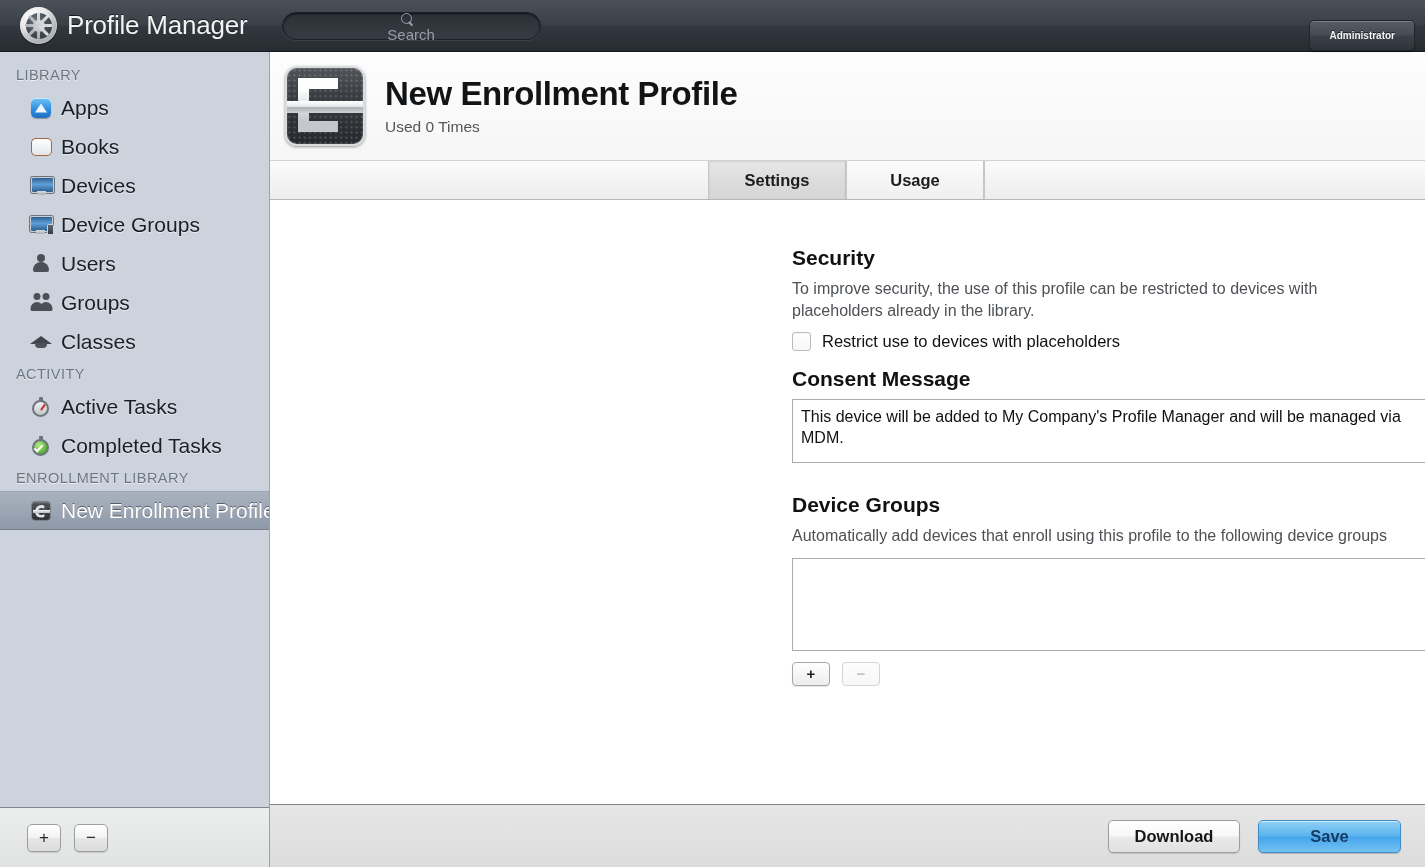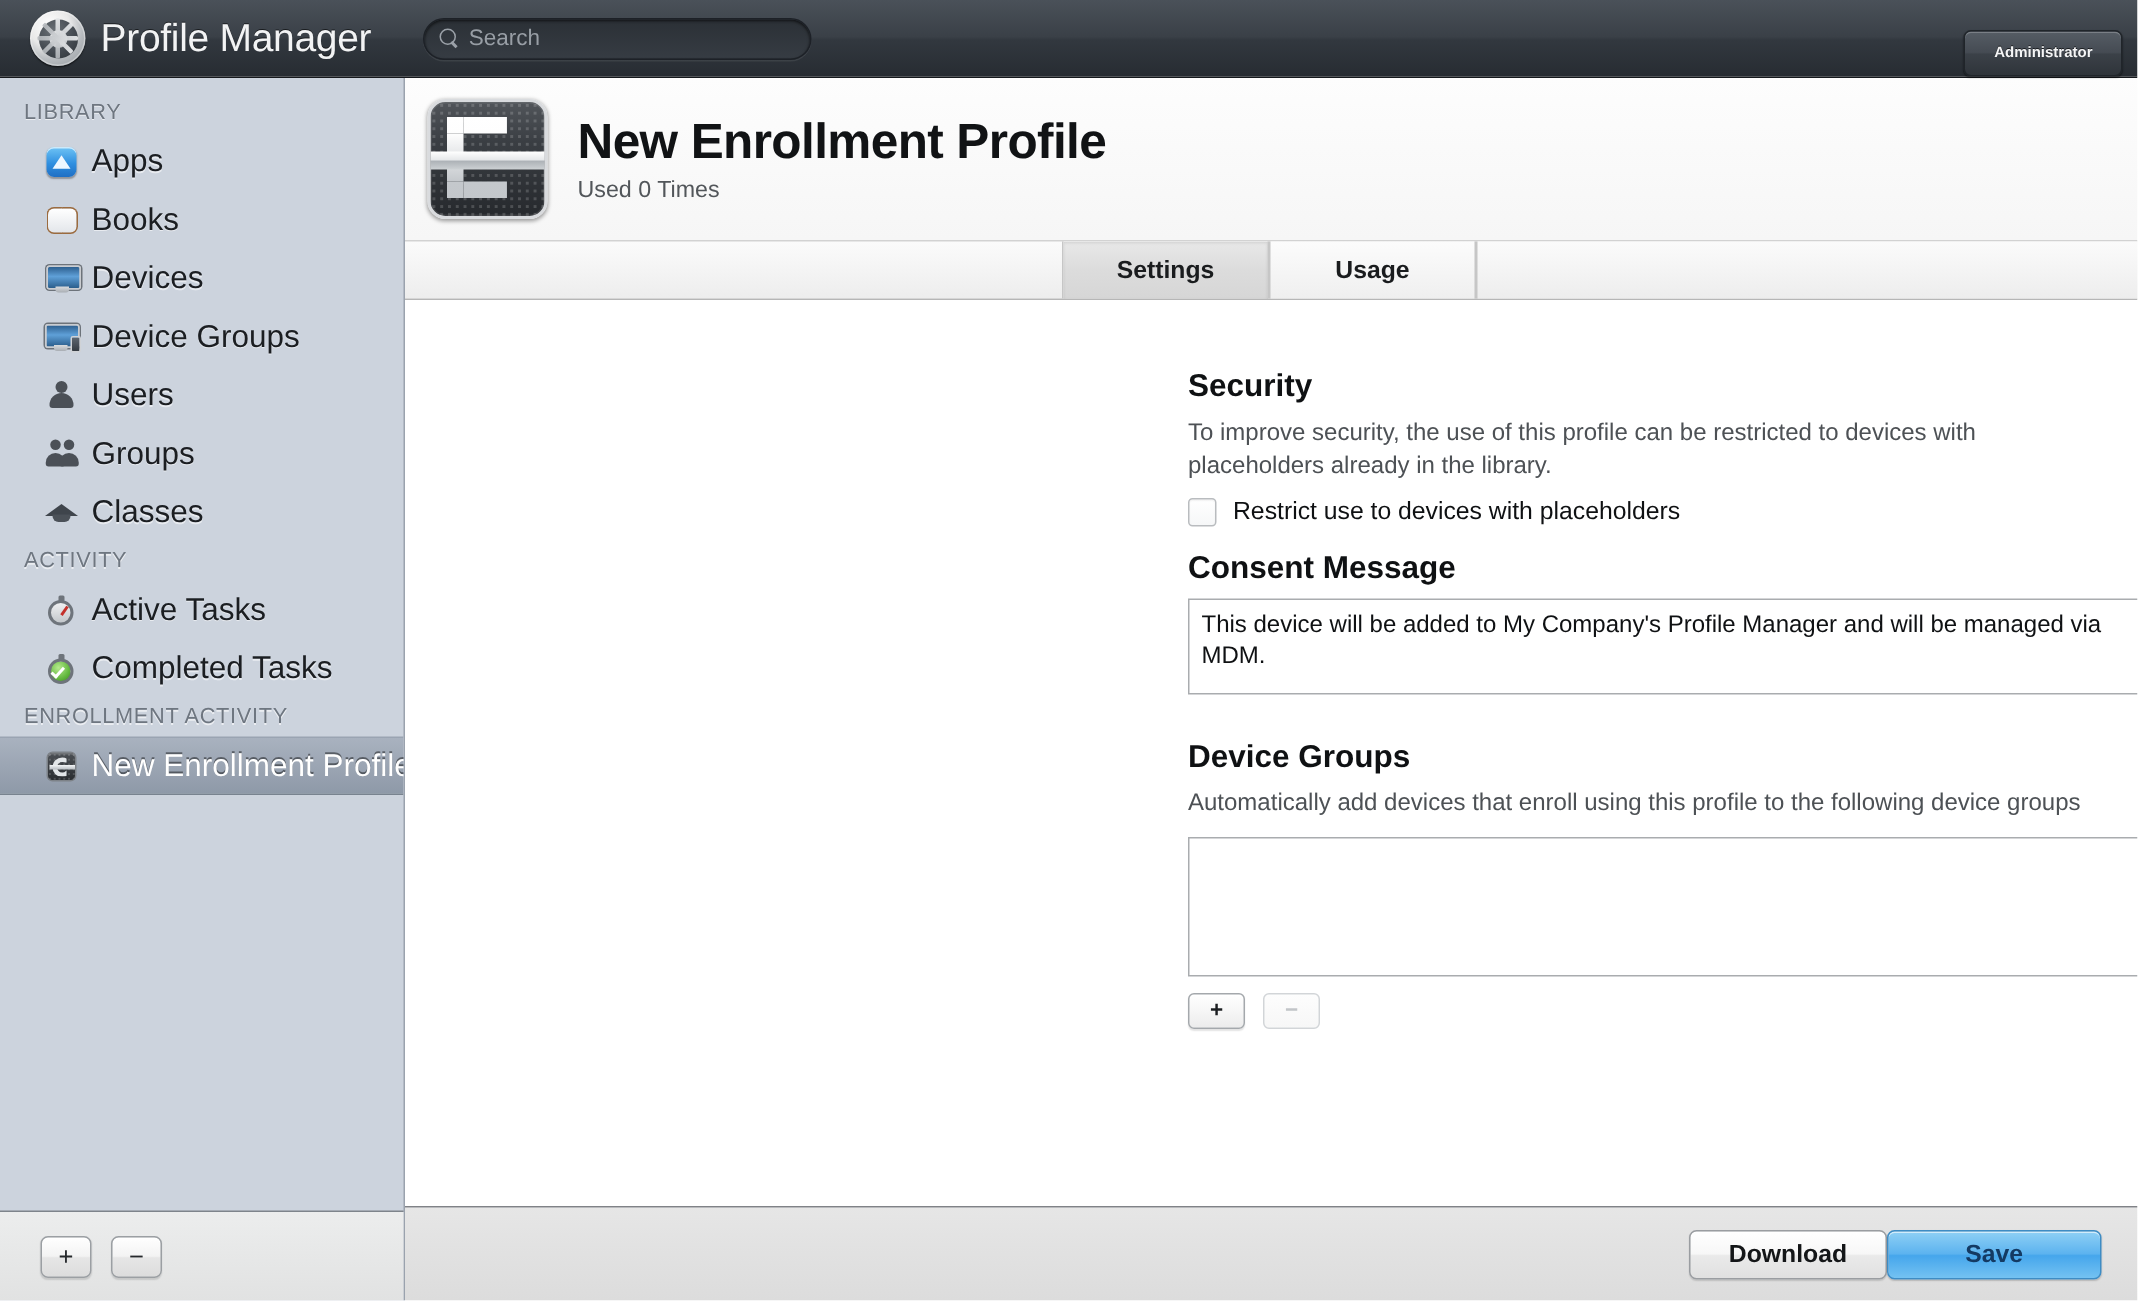--- a/index.html
+++ b/index.html
@@ -59,20 +59,21 @@
     white-space: nowrap;
   }
   .searchbox {
     width: 259px; height: 28px;
     border-radius: 14px;
     background: linear-gradient(to bottom, #2b3036 0%, #363c43 100%);
     border: 1px solid #1d2127;
     box-shadow: inset 0 1px 2px rgba(0,0,0,.65), 0 1px 0 rgba(255,255,255,.08);
     display: flex; align-items: center;
     padding: 0 10px;
+    flex-direction: column;
   }
   .searchbox .mag {
     width: 13px; height: 13px; flex: 0 0 13px;
     position: relative; margin-right: 7px;
   }
   .searchbox .mag::before {
     content: ""; position: absolute; left: 0; top: 0;
     width: 9px; height: 9px; border-radius: 50%;
     border: 1.6px solid #9ba1a8;
   }
@@ -401,21 +402,21 @@
   }
   .mini-btn.dis { color: #c2c5c8; border-color: #d2d5d8; box-shadow: none;
     background: linear-gradient(to bottom,#fdfdfd,#f7f7f7); }
 
   
   .bottombar {
     height: 63px; flex: 0 0 63px;
     background: linear-gradient(to bottom, #e6e6e6 0%, #dcdcdc 100%);
     border-top: 1px solid #808287;
     display: flex; align-items: center; justify-content: flex-end;
-    padding-right: 24px; 
+    padding-right: 24px; gap: 18px;
     position: relative;
   }
   .bbtn {
     min-width: 132px; height: 33px;
     display: flex; align-items: center; justify-content: center;
     border-radius: 5px;
     font-size: 16.5px; font-weight: bold;
     cursor: default; white-space: nowrap; padding: 0 18px;
   }
   .bbtn.plain {
@@ -532,21 +533,21 @@
           <span class="sb-icon">
             <span class="ic-timer done">
                 <span class="stem"></span>
                 <span class="face"></span>
                 <span class="check"></span>
               </span>
           </span>
           <span>Completed Tasks</span>
         </div>
 
-        <div class="sb-section">ENROLLMENT ACTIVITY</div>
+        <div class="sb-section">ENROLLMENT LIBRARY</div>
 
         <div class="sb-item selected">
           <span class="sb-icon">
             <span class="ic-profile-sm">
                 <span class="ring"></span>
                 <span class="bar"></span>
               </span>
           </span>
           <span>New Enrollment Profile</span>
         </div>

